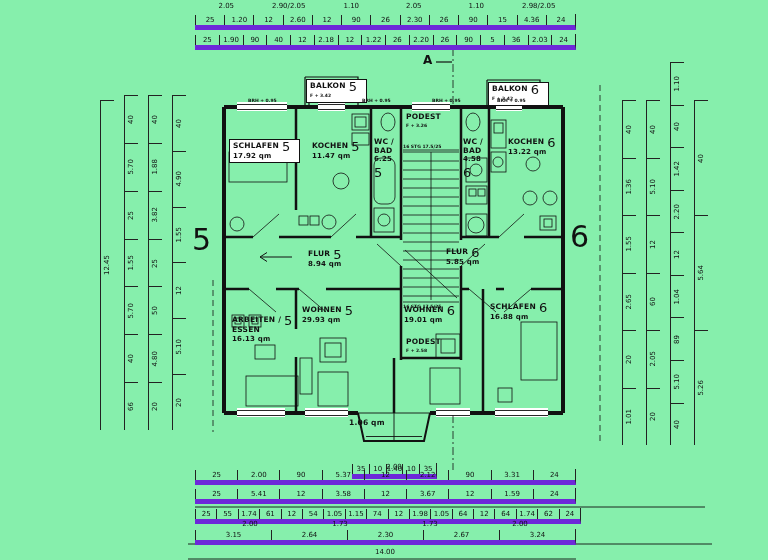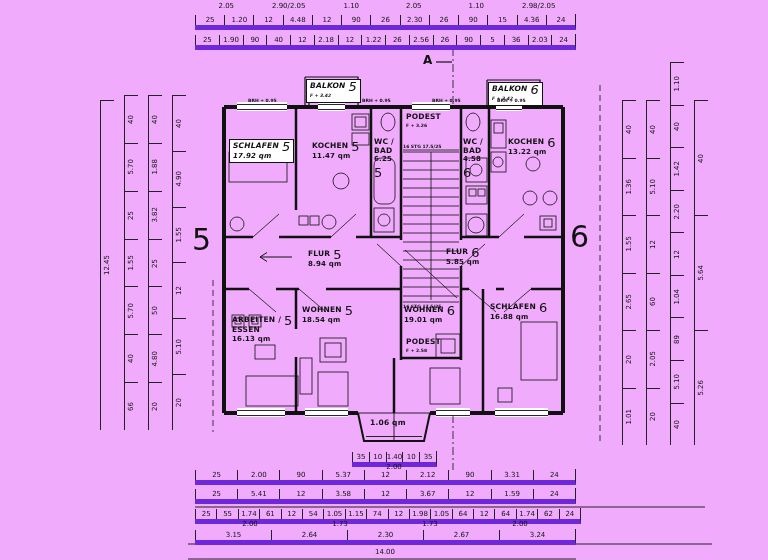--- a/index.html
+++ b/index.html
@@ -1,16 +1,16 @@
 <!DOCTYPE html>
 <html><head>
 <meta charset="utf-8">
 <style>
   html,body{margin:0;padding:0;background:#fff;}
-  #canvas{position:relative;width:768px;height:560px;background:#f0abfc;overflow:hidden;
+  #canvas{position:relative;width:768px;height:560px;background:#86efac;overflow:hidden;
           font-family:"DejaVu Sans",sans-serif;color:#111;}
   svg{position:absolute;left:0;top:0;}
 
   
   .dimrow{position:absolute;display:flex;align-items:flex-end;
           border-bottom:5px solid #6d28d9;border-right:1px solid #222;height:11px;}
   .dimrow.noline{border-bottom:none;border-right:none;}
   .dim{flex:1;text-align:center;font-size:7px;line-height:10px;height:10px;
        border-left:1px solid #222;white-space:nowrap;overflow:visible;}
   .noline .dim{border-left:none;}
@@ -19,21 +19,21 @@
   .vchain{position:absolute;display:flex;flex-direction:column;justify-content:space-between;
           align-items:flex-start;border-left:1px solid #222;width:15px;}
   .vdim{flex:1;display:flex;flex-direction:column;align-items:flex-start;min-height:0;}
   .vdim::before{content:"";width:13px;border-top:1px solid #222;flex:0 0 auto;}
   .vdim::after{content:attr(data-text);writing-mode:vertical-rl;transform:rotate(180deg);
                font-size:7px;margin:auto 2px;white-space:nowrap;}
 
   
   .rlabel{position:absolute;font-weight:bold;font-size:7.5px;line-height:8.5px;
           letter-spacing:.2px;white-space:nowrap;}
-  .rlabel.boxed{border:1px solid #111;background:#fff;padding:2px 3px 1px 3px;font-style:italic;}
+  .rlabel.boxed{border:1px solid #111;background:#fff;padding:2px 9px 1px 3px;}
   .rl-row{display:flex;align-items:flex-start;gap:3px;}
   .rl-unit{font-size:13px;line-height:10px;font-weight:400;}
   .rl-area{font-weight:bold;font-size:7px;}
   .rl-level{font-weight:bold;font-size:4.5px;letter-spacing:0;}
   .unum{position:absolute;font-size:30px;font-weight:400;}
   .tiny{position:absolute;font-size:4.5px;font-weight:bold;letter-spacing:0;white-space:nowrap;}
   .amark{position:absolute;font-size:12px;font-weight:bold;}
 </style>
 </head>
 <body>
@@ -178,51 +178,51 @@
       <span class="dim">2.90/2.05</span>
       <span class="dim">1.10</span>
       <span class="dim">2.05</span>
       <span class="dim">1.10</span>
       <span class="dim">2.98/2.05</span>
     </div>
   <div class="dimrow" style="left:195px;top:14px;width:380px">
       <span class="dim">25</span>
       <span class="dim">1.20</span>
       <span class="dim">12</span>
-      <span class="dim">4.48</span>
+      <span class="dim">2.60</span>
       <span class="dim">12</span>
       <span class="dim">90</span>
       <span class="dim">26</span>
       <span class="dim">2.30</span>
       <span class="dim">26</span>
       <span class="dim">90</span>
       <span class="dim">15</span>
       <span class="dim">4.36</span>
       <span class="dim">24</span>
     </div>
   <div class="dimrow" style="left:195px;top:34px;width:380px">
       <span class="dim">25</span>
       <span class="dim">1.90</span>
       <span class="dim">90</span>
       <span class="dim">40</span>
       <span class="dim">12</span>
       <span class="dim">2.18</span>
       <span class="dim">12</span>
       <span class="dim">1.22</span>
       <span class="dim">26</span>
-      <span class="dim">2.56</span>
+      <span class="dim">2.20</span>
       <span class="dim">26</span>
       <span class="dim">90</span>
       <span class="dim">5</span>
       <span class="dim">36</span>
       <span class="dim">2.03</span>
       <span class="dim">24</span>
     </div>
 
-  <div class="dimrow" style="left:352px;top:451px;width:84px">
+  <div class="dimrow" style="left:352px;top:463px;width:84px">
       <span class="dim">35</span>
       <span class="dim">10</span>
       <span class="dim">1.40</span>
       <span class="dim">10</span>
       <span class="dim">35</span>
     </div>
   <div class="dimrow noline" style="left:352px;top:461px;width:84px">
       <span class="dim">2.00</span>
     </div>
 
@@ -438,39 +438,39 @@
       </div>
     <div>ESSEN</div>
     <div class="rl-area">16.13 qm</div>
   </div>
 
   <div class="rlabel" style="left:302px;top:306px">
     <div class="rl-row">
         <span>WOHNEN</span>
         <span class="rl-unit">5</span>
       </div>
-    <div class="rl-area">18.54 qm</div>
+    <div class="rl-area">29.93 qm</div>
   </div>
 
   <div class="rlabel" style="left:404px;top:306px">
     <div class="rl-row">
         <span>WOHNEN</span>
         <span class="rl-unit">6</span>
       </div>
     <div class="rl-area">19.01 qm</div>
   </div>
 
   <div class="rlabel" style="left:490px;top:303px">
     <div class="rl-row">
         <span>SCHLAFEN</span>
         <span class="rl-unit">6</span>
       </div>
     <div class="rl-area">16.88 qm</div>
   </div>
 
-  <span class="rlabel" style="left:370px;top:419px">1.06 qm</span>
+  <span class="rlabel" style="left:349px;top:419px">1.06 qm</span>
 
   <span class="tiny" style="left:248px;top:98px">BRH + 0.95</span>
   <span class="tiny" style="left:362px;top:98px">BRH + 0.95</span>
   <span class="tiny" style="left:432px;top:98px">BRH + 0.95</span>
   <span class="tiny" style="left:497px;top:98px">BRH + 0.95</span>
 
 </div>
 
 </body></html>

